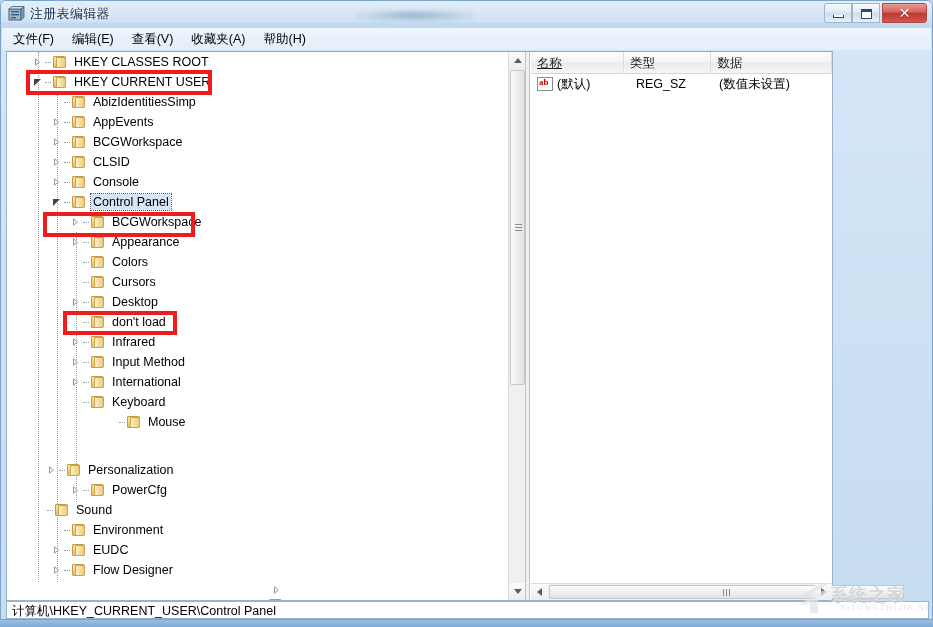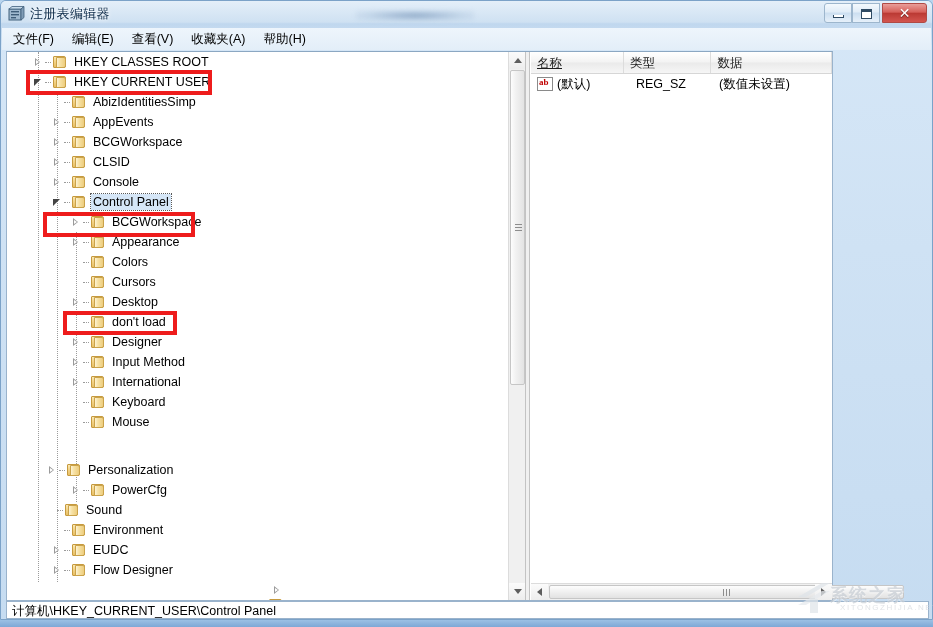--- a/index.html
+++ b/index.html
@@ -585,21 +585,21 @@
             </div>
             <div class="tw-label">don't load</div>
           </div>
           <div class="tree-row" style="padding-left: 64px;">
             <div class="tw-expander collapsed"></div>
             <div class="tw-dots"></div>
             <div class="tw-folder">
               <div class="f-back"></div>
               <div class="f-front"></div>
             </div>
-            <div class="tw-label">Designer</div>
+            <div class="tw-label">Infrared</div>
           </div>
           <div class="tree-row" style="padding-left: 64px;">
             <div class="tw-expander collapsed"></div>
             <div class="tw-dots"></div>
             <div class="tw-folder">
               <div class="f-back"></div>
               <div class="f-front"></div>
             </div>
             <div class="tw-label">Input Method</div>
           </div>
@@ -614,21 +614,21 @@
           </div>
           <div class="tree-row" style="padding-left: 64px;">
             <div class="tw-expander leaf"></div>
             <div class="tw-dots"></div>
             <div class="tw-folder">
               <div class="f-back"></div>
               <div class="f-front"></div>
             </div>
             <div class="tw-label">Keyboard</div>
           </div>
-          <div class="tree-row" style="padding-left: 64px;">
+          <div class="tree-row" style="padding-left: 64px; margin-left: 36px;">
             <div class="tw-expander leaf"></div>
             <div class="tw-dots"></div>
             <div class="tw-folder">
               <div class="f-back"></div>
               <div class="f-front"></div>
             </div>
             <div class="tw-label">Mouse</div>
           </div>
           <div class="tree-row" style="padding-left: 40px; margin-top: 28px;">
             <div class="tw-expander collapsed"></div>
@@ -641,21 +641,21 @@
           </div>
           <div class="tree-row" style="padding-left: 64px;">
             <div class="tw-expander collapsed"></div>
             <div class="tw-dots"></div>
             <div class="tw-folder">
               <div class="f-back"></div>
               <div class="f-front"></div>
             </div>
             <div class="tw-label">PowerCfg</div>
           </div>
-          <div class="tree-row" style="padding-left: 38px;">
+          <div class="tree-row" style="padding-left: 28px;">
             <div class="tw-expander leaf"></div>
             <div class="tw-dots"></div>
             <div class="tw-folder">
               <div class="f-back"></div>
               <div class="f-front"></div>
             </div>
             <div class="tw-label">Sound</div>
           </div>
           <div class="tree-row" style="padding-left: 45px;">
             <div class="tw-expander leaf"></div>

